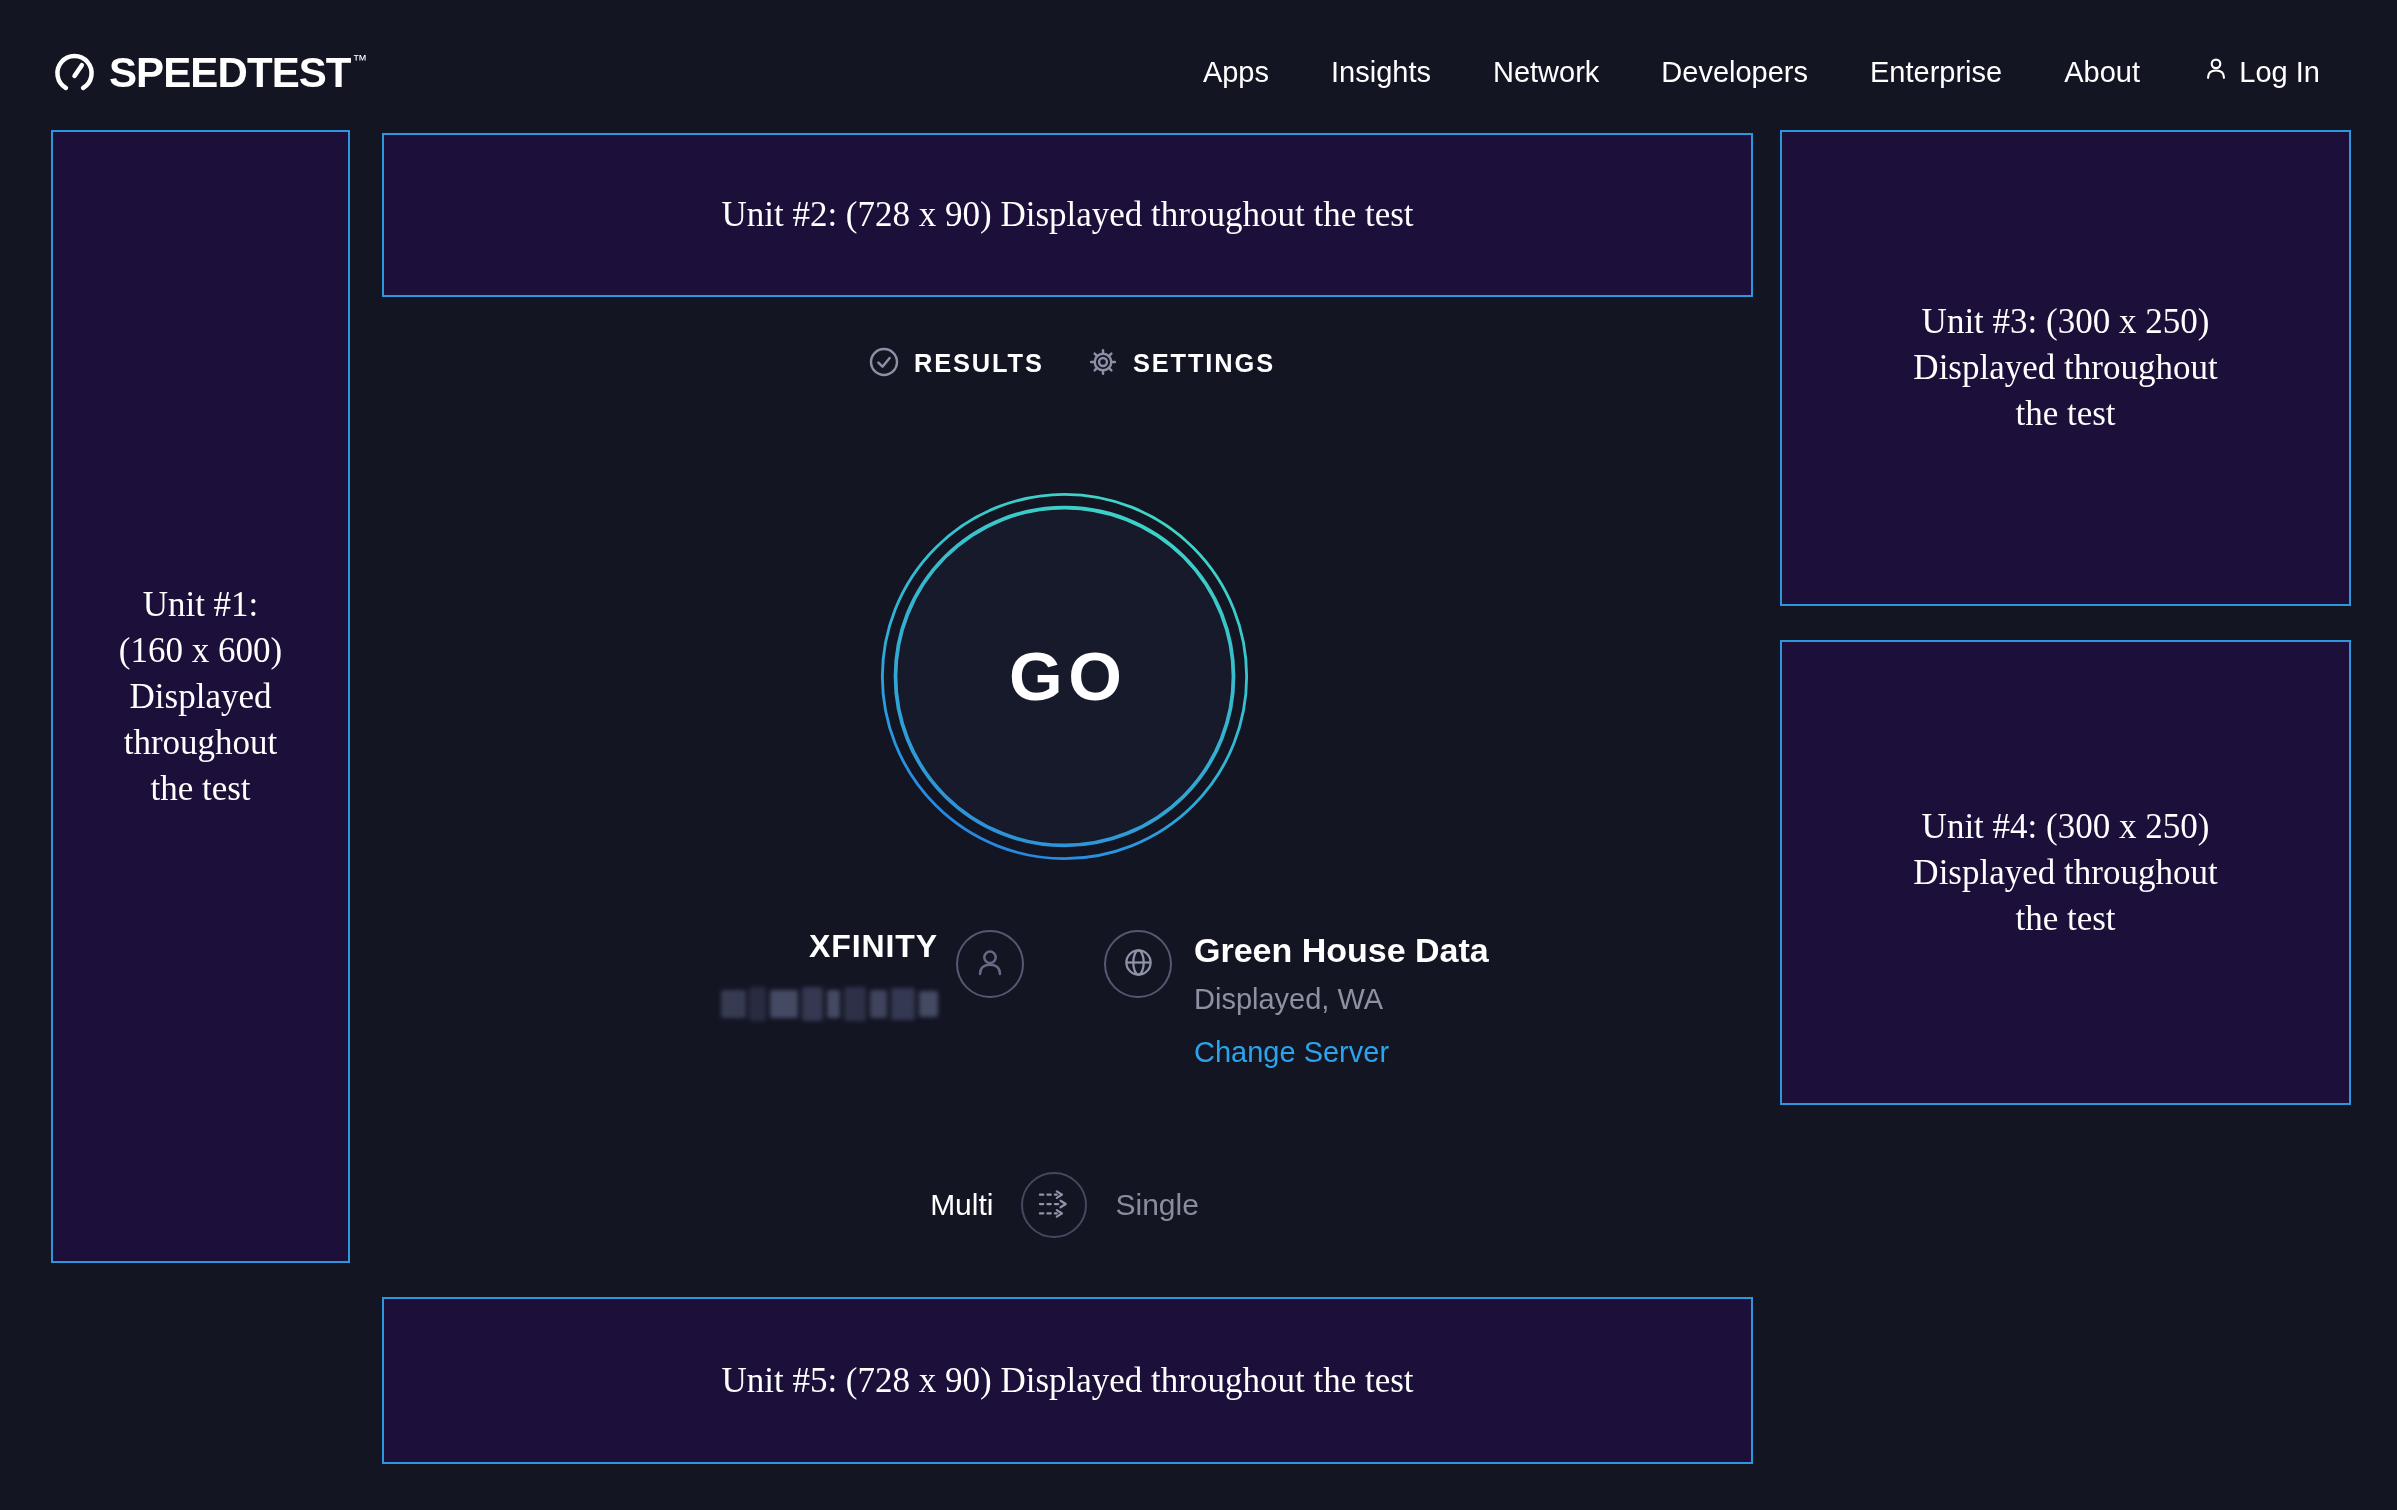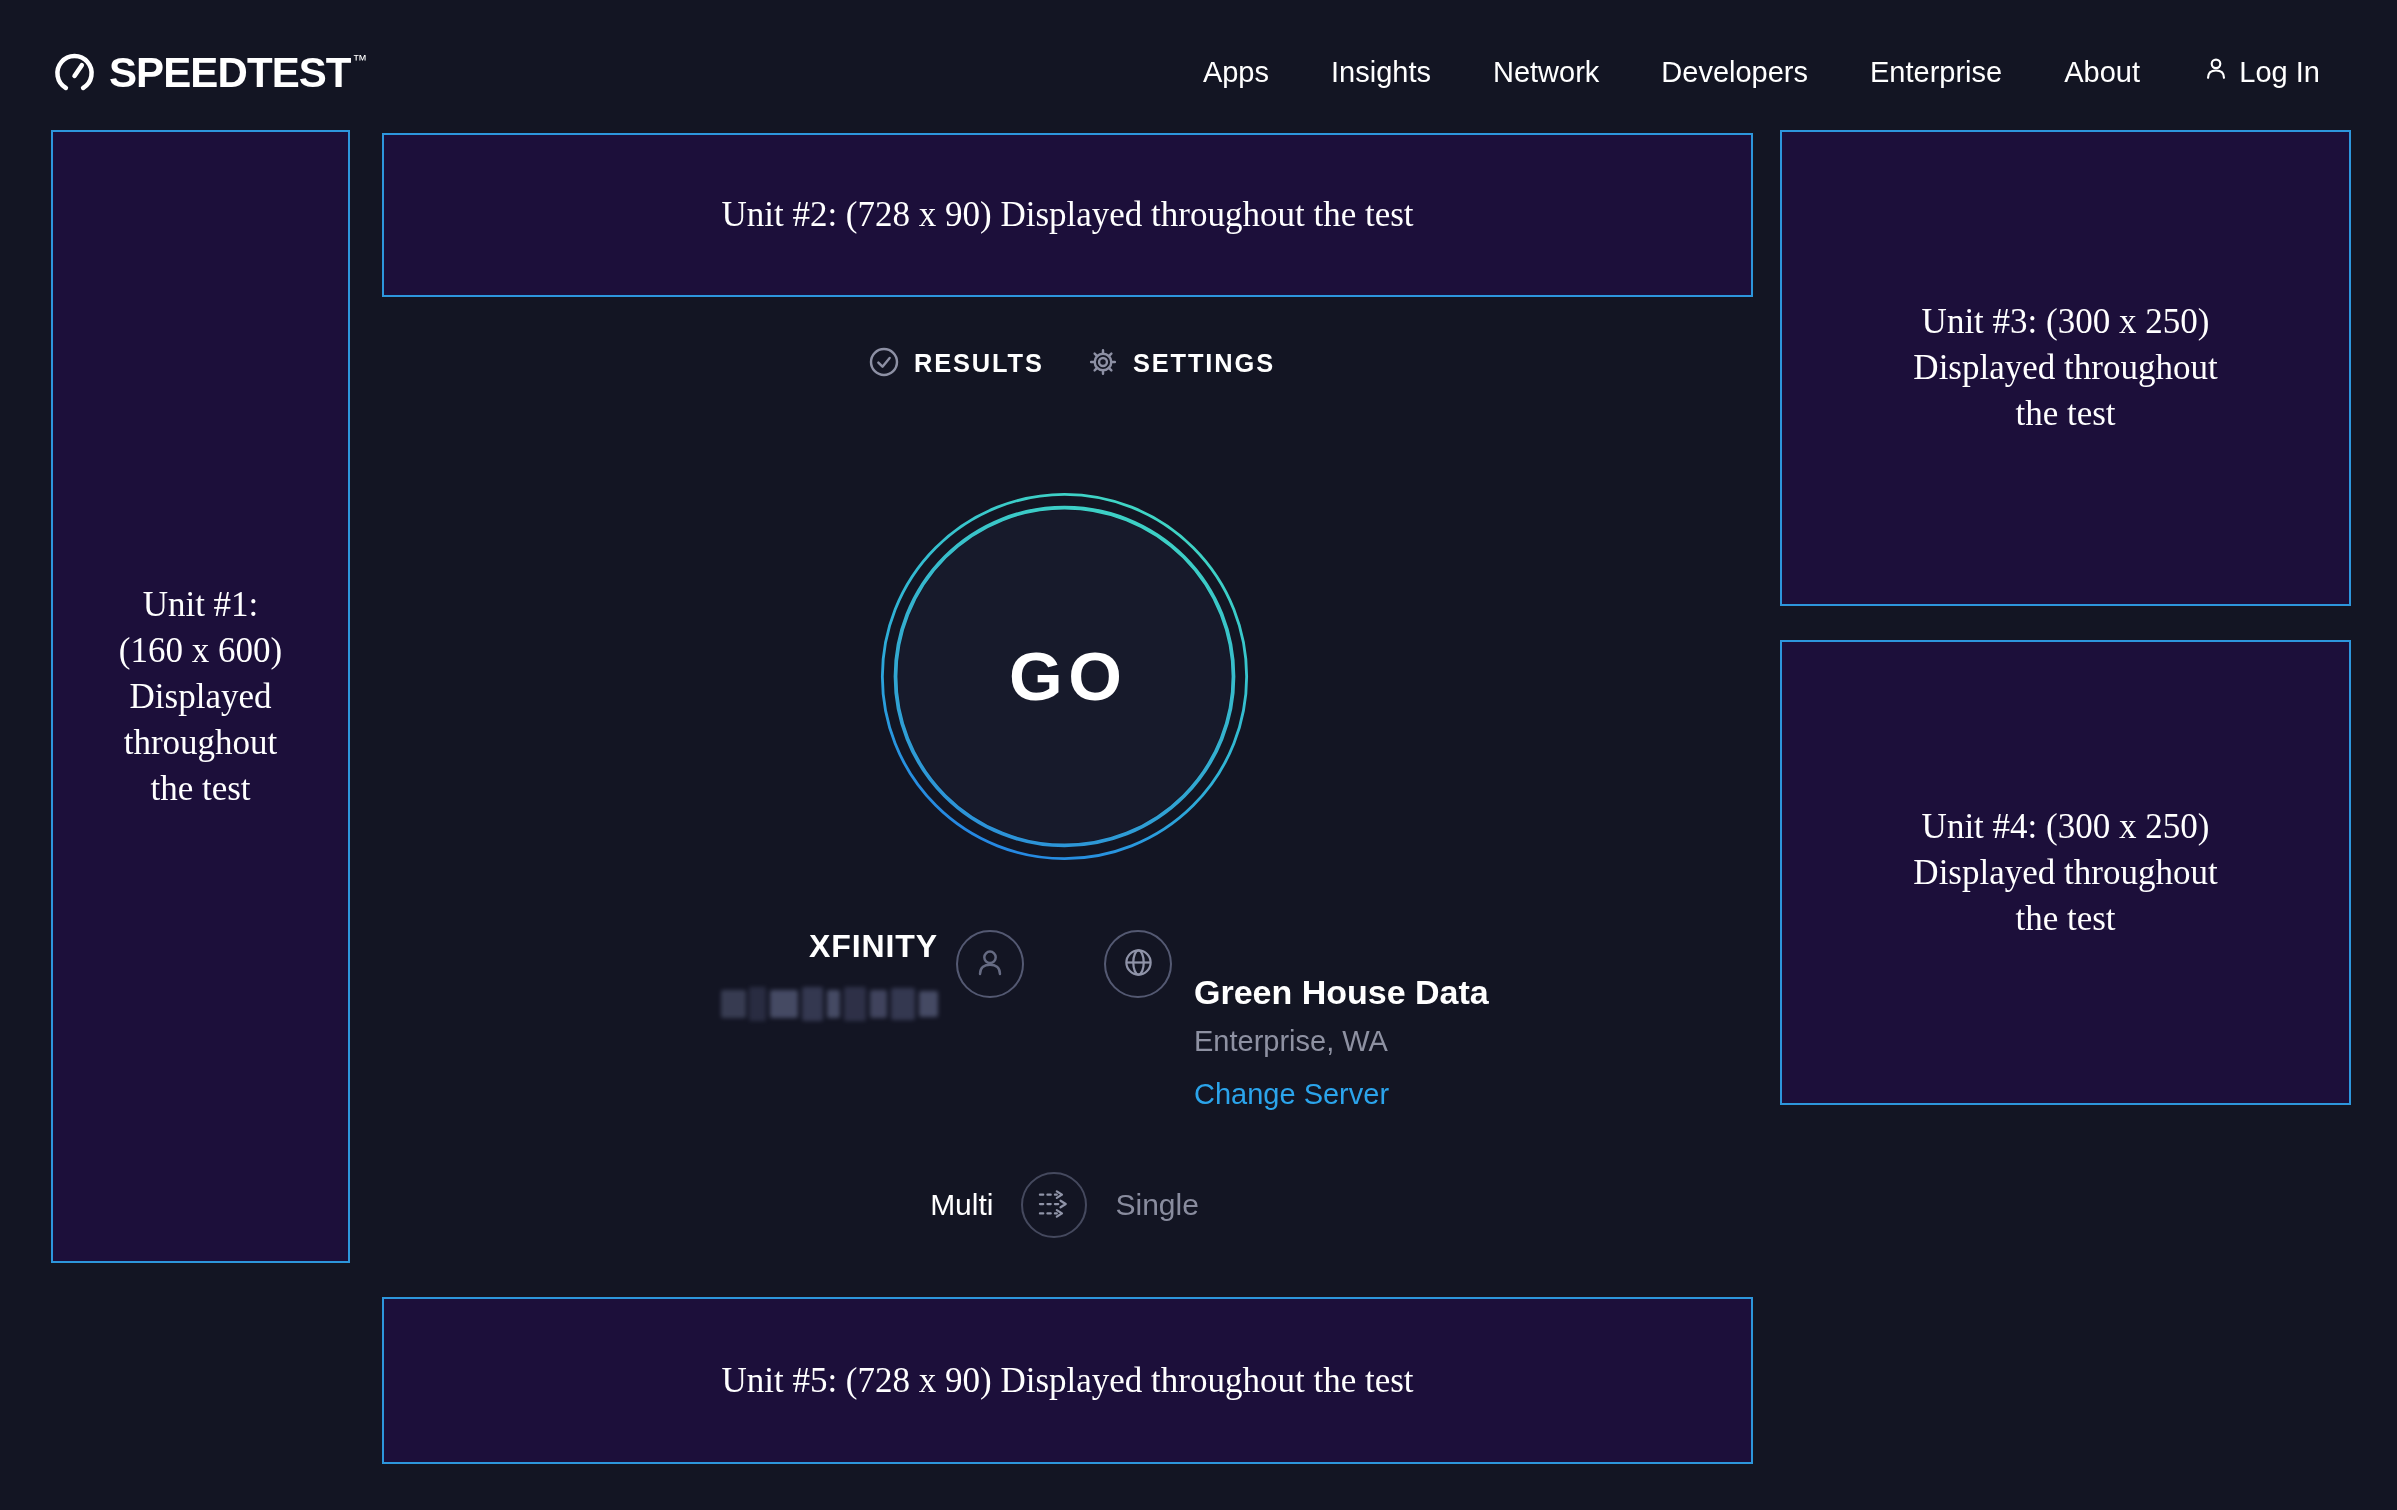--- a/index.html
+++ b/index.html
@@ -48,21 +48,21 @@
   
   .isp-block { position:absolute; left:603px; top:927px; width:335px; text-align:right; }
   .isp-name { font-size:32px; font-weight:700; letter-spacing:0.9px; line-height:38px; }
   .redacted { display:inline-flex; gap:3.8px; align-items:center; margin-top:21px; height:36px;
     filter:blur(1.9px); opacity:.9; }
   .redacted i { display:inline-block; border-radius:1.9px; }
   .badge { position:absolute; width:68px; height:68px; border-radius:50%;
     border:2.8px solid #545972; display:flex; align-items:center; justify-content:center; }
   .badge-avatar { left:956px; top:930px; }
   .badge-globe  { left:1104px; top:930px; }
-  .server-block { position:absolute; left:1194px; top:930px;margin-top:42px; }
+  .server-block { position:absolute; left:1194px; top:930px; }
   .server-name { font-size:34px; font-weight:700; line-height:41px; }
   .server-loc  { font-size:29px; color:#8e91a2; line-height:38px; margin-top:9.4px; }
   .server-change { font-size:29px; color:#2ba4eb; line-height:38px; margin-top:15px; cursor:pointer; display:inline-block; }
 
   
   .conn-label { position:absolute; left:350px; top:1126px; width:1429px; text-align:center;
     font-size:26px; color:#7b7e91; letter-spacing:0.5px; }
   .conn-row { position:absolute; left:350px; top:1171px; width:1429px; height:68px;
     display:flex; align-items:center; justify-content:center; gap:28px; }
   .conn-multi { font-size:30px; color:#fff; }
@@ -204,21 +204,21 @@
       <svg width="41" height="41" viewBox="0 0 44 44" fill="none" stroke="#8f93a8" stroke-width="2.4">
         <circle cx="22" cy="22" r="13"></circle>
         <ellipse cx="22" cy="22" rx="5.6" ry="13"></ellipse>
         <path d="M9 22 L35 22"></path>
       </svg>
     </span>
   </div>
 
   <div class="server-block">
     <div class="server-name">Green House Data</div>
-    <div class="server-loc">Enterprise, WA</div>
+    <div class="server-loc">Displayed, WA</div>
     <a class="server-change">Change Server</a>
   </div>
 
   <div class="conn-row">
     <span class="conn-multi">Multi</span>
     <div class="conn-toggle">
       <span>
         <svg width="40" height="30" viewBox="0 0 42 32" fill="none" stroke="#9094a8" stroke-width="2.4" stroke-linecap="round" stroke-linejoin="round">
           <path d="M6 6 L24 6" stroke-dasharray="3.5 4.5"></path>
           <path d="M24 2.5 L29.5 6 L24 9.5" stroke-dasharray="0"></path>

